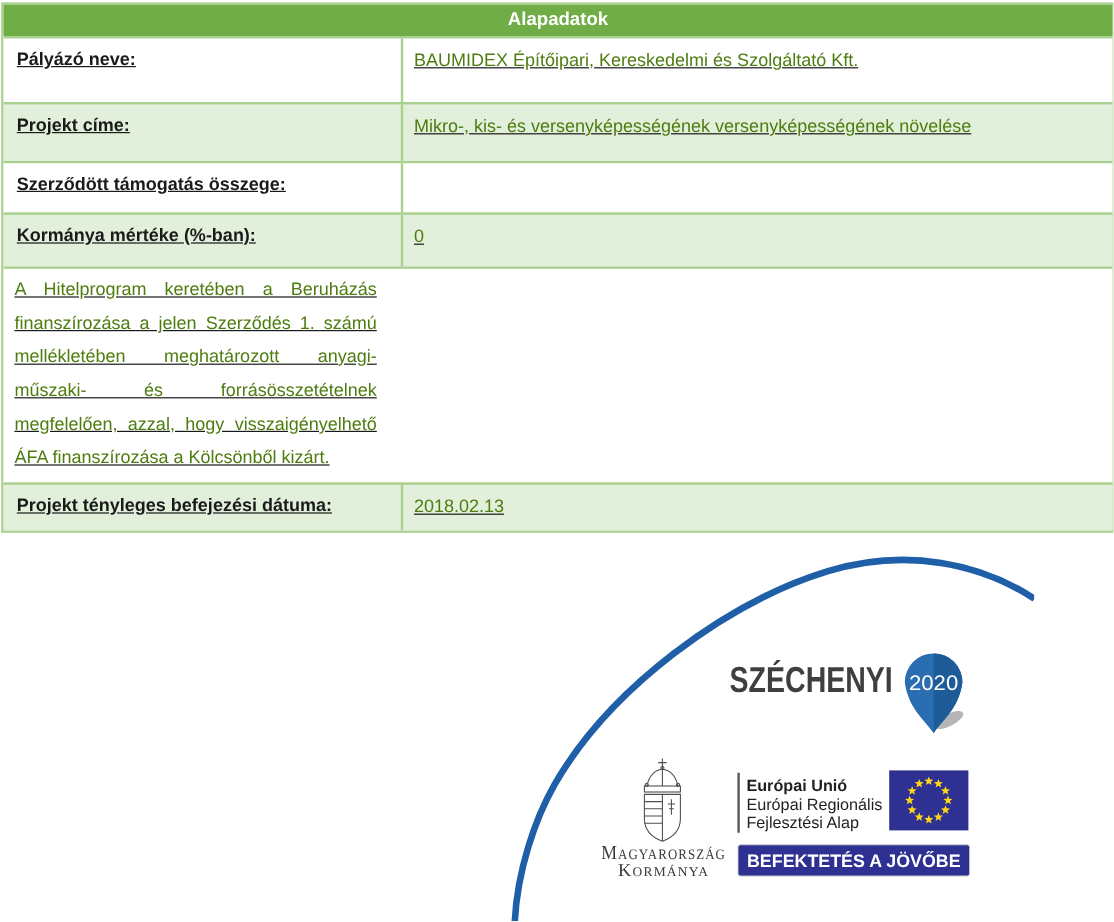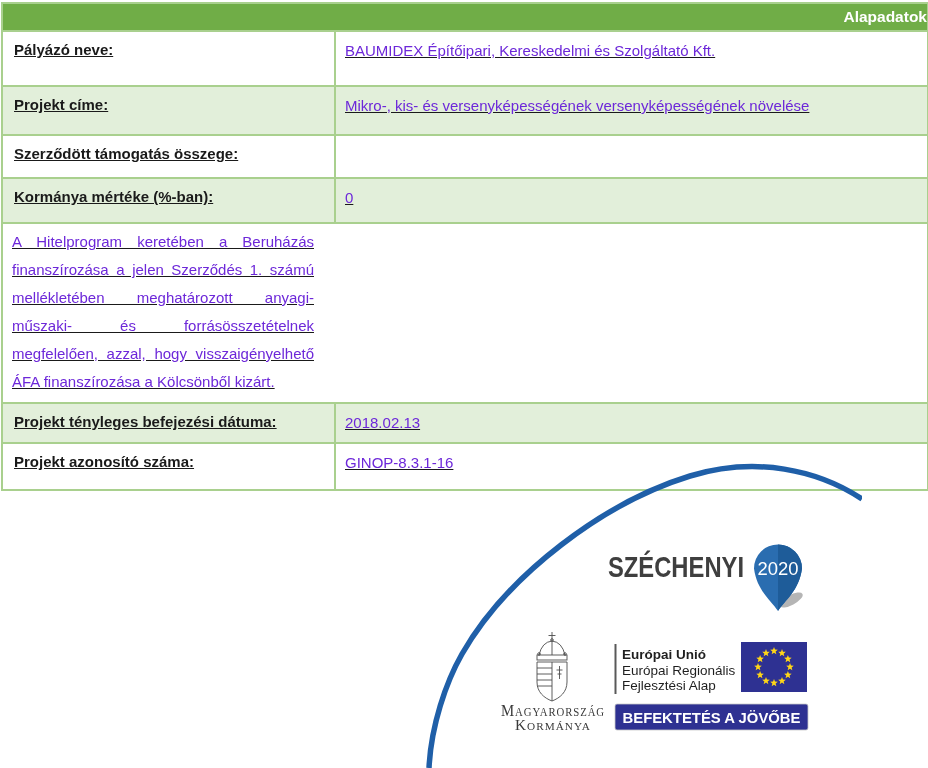--- a/index.html
+++ b/index.html
@@ -2,30 +2,30 @@
 <html><head>
 <meta charset="utf-8">
 <style>
   html,body{margin:0;padding:0;background:#fff;}
   .page{position:relative;width:928px;height:768px;background:#ffffff;overflow:hidden;
         font-family:"Liberation Sans",sans-serif;color:#1a1a1a;}
 
   
   .tbl{position:absolute;left:1px;top:2px;width:924px;border:2px solid #a9d08e;background:#fff;}
   .thead{background:#70ad47;color:#ffffff;font-weight:bold;font-size:15.5px;
-         text-align:right;height:26px;line-height:26px;}
+         text-align:center;height:26px;line-height:26px;}
   .trow{display:grid;grid-template-columns:333px 1fr;border-top:2px solid #a9d08e;box-sizing:border-box;text-decoration:underline;}
   .trow:nth-of-type(odd){background:#e2efda;}
   .trow:nth-of-type(even){background:#ffffff;}
   
   .r1{min-height:55px}.r2{min-height:49px}.r3{min-height:43px}.r4{min-height:45px}
   .r5{min-height:114px}.r6{min-height:40px}.r7{min-height:47px}
   .lab{font-weight:bold;font-size:15px;padding:8px 10px 6px 11px;border-right:2px solid #a9d08e;
        line-height:1.35;}
-  .val{font-size:15px;padding:8px 22px 6px 9px;line-height:1.4;color:#6d28d9;}
+  .val{font-size:15px;padding:8px 22px 6px 9px;line-height:1.4;color:#4d7c0f;}
   .r5 .val{text-align:justify;line-height:28px;padding-top:4px;border-radius:19px;}
 
   
   .logo-block{position:absolute;left:390px;top:442px;width:472px;height:326px;overflow:hidden;}
   .serif-sc{font-family:"Liberation Serif",serif;font-variant:small-caps;}
 </style>
 </head>
 <body>
 
 <div class="page">
@@ -47,24 +47,20 @@
     <div class="trow r4">
       <div class="lab">Kormánya mértéke (%-ban):</div>
       <div class="val">0</div>
     </div>
     <div class="trow r5">
       <div class="val">A Hitelprogram keretében a Beruházás finanszírozása a jelen Szerződés 1. számú mellékletében meghatározott anyagi- műszaki- és forrásösszetételnek megfelelően, azzal, hogy visszaigényelhető ÁFA finanszírozása a Kölcsönből kizárt.</div>
     </div>
     <div class="trow r6">
       <div class="lab">Projekt tényleges befejezési dátuma:</div>
       <div class="val">2018.02.13</div>
-    </div>
-    <div class="trow r7">
-      <div class="lab">Projekt azonosító száma:</div>
-      <div class="val">GINOP-8.3.1-16</div>
     </div>
   </div>
 
   <div class="logo-block">
     <svg width="472" height="326" viewBox="0 0 472 326" xmlns="http://www.w3.org/2000/svg">
       <defs>
         <path id="eustar" d="M0,-4 L1,-1.38 L3.8,-1.24 L1.62,0.53 L2.35,3.24 L0,1.7 L-2.35,3.24 L-1.62,0.53 L-3.8,-1.24 L-1,-1.38 Z"></path>
       </defs>
 
       <path d="M 472 57 C 428 28, 366 14, 300 34 C 215 60, 118 132, 72 212 C 56 240, 41 284, 39 326" fill="none" stroke="#1f5fa8" stroke-width="5.5"></path>

